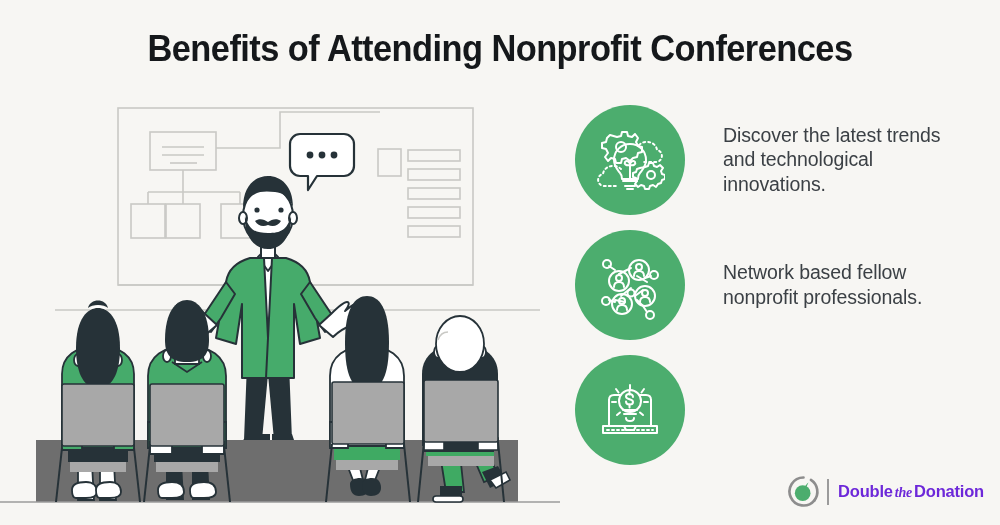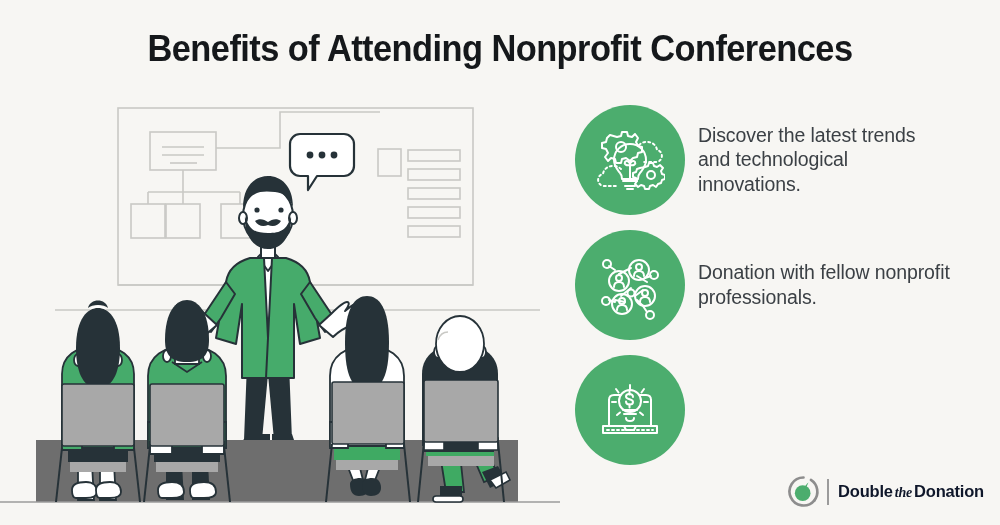--- a/index.html
+++ b/index.html
@@ -66,21 +66,21 @@
     width: 110px;
     height: 110px;
     border-radius: 50%;
     background: #4cad6e;
     display: flex;
     align-items: center;
     justify-content: center;
   }
   .benefit-icon-circle svg { display: block; }
   .benefit-text {
-    margin-left: 13px;
+    margin-left: 38px;
     font-family: "Liberation Sans", sans-serif;
     font-size: 19.5px;
     line-height: 24.5px;
     color: #3b4045;
     letter-spacing: -0.1px;
     max-width: 252px;
   }
 
   
   .logo {
@@ -94,21 +94,21 @@
   .logo-divider {
     width: 2px;
     height: 26px;
     background: #9b9b9b;
     margin: 0 9px 0 7px;
   }
   .logo-text {
     font-family: "Liberation Sans", sans-serif;
     font-size: 16.5px;
     font-weight: bold;
-    color: #0f172a;
+    color: #6d28d9;
     letter-spacing: -0.2px;
     white-space: nowrap;
   }
   .logo-the {
     font-family: "Liberation Serif", serif;
     font-style: italic;
     font-size: 14px;
     font-weight: bold;
     padding: 0 2px;
   }
@@ -335,21 +335,21 @@
 
           <circle cx="50" cy="46" r="10"></circle>
           <circle cx="50" cy="43" r="3"></circle>
           <path d="M45 52 c0 -3 2 -5 5 -5 c3 0 5 2 5 5"></path>
 
           <circle cx="27" cy="54" r="10"></circle>
           <circle cx="27" cy="51" r="3"></circle>
           <path d="M22 60 c0 -3 2 -5 5 -5 c3 0 5 2 5 5"></path>
         </svg>
       </div>
-      <div class="benefit-text">Donation with fellow nonprofit professionals.</div>
+      <div class="benefit-text">Network based fellow nonprofit professionals.</div>
     </div>
 
     <div class="benefit-row">
       <div class="benefit-icon-circle">
         <svg width="72" height="72" viewBox="0 0 72 72" fill="none" stroke="#ffffff" stroke-width="2" stroke-linecap="round" stroke-linejoin="round">
 
           <path d="M15 26 c0 -3 2 -5 5 -5 l6 0 M57 26 c0 -3 -2 -5 -5 -5 l-6 0"></path>
           <path d="M15 26 l0 26 l42 0 l0 -26"></path>
           <path d="M9 52 l54 0 l0 7 l-54 0 z"></path>
           <path d="M30 52 l12 0 l-2 4 l-8 0 z"></path>

